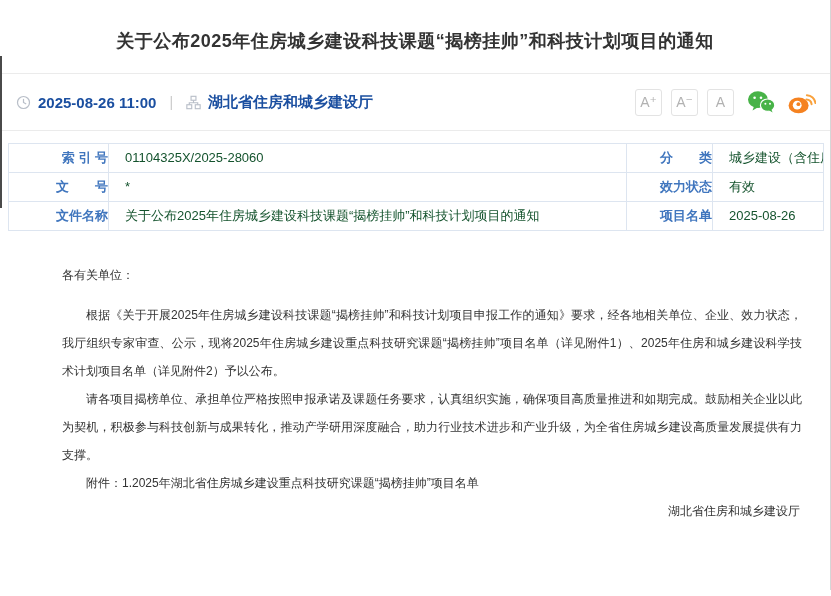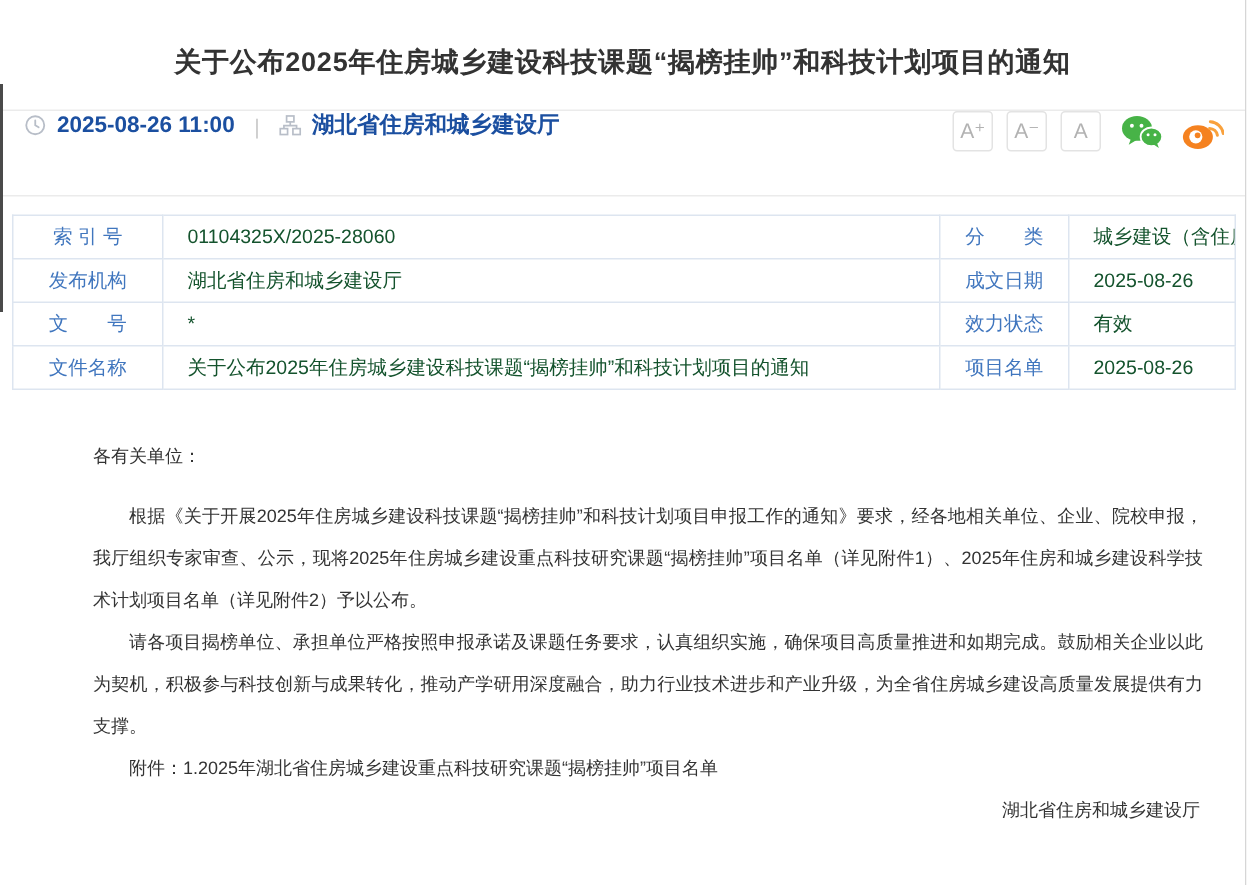--- a/index.html
+++ b/index.html
@@ -14,42 +14,42 @@
   }
   
   .title {
     padding:28px 46px 0; text-align:center; font-size:18px; font-weight:700;
     color:#333; letter-spacing:.5px; line-height:26px;
   }
   .divider { width:100%; height:0; border-top:1px solid #ebebeb; }
   .divider-1 { margin-top:19px; }
   
   .meta-bar {
-    height:56px; display:flex; align-items:flex-start; justify-content:space-between;
+    height:56px; display:flex; align-items:center; justify-content:space-between;
     padding:0 14px 0 16px;
   }
   .meta-left { display:flex; align-items:center; gap:7px; }
   .meta-date { color:#1b4fa0; font-size:15px; font-weight:700; }
   .meta-sep { color:#c9c9c9; font-size:14px; margin:0 6px; }
   .meta-source { color:#1b4fa0; font-size:15px; font-weight:700; }
   .meta-right { display:flex; align-items:center; gap:9px; }
   .fontsize-btn {
     width:27px; height:27px; border:1px solid #e3e3e3; border-radius:3px; background:#fff;
     color:#b2b2b2; font-size:14px; line-height:25px; text-align:center; cursor:pointer;
     font-family:"Liberation Sans","DejaVu Sans",sans-serif; padding:0;
   }
   .share-btn { border:none; background:none; padding:0; cursor:pointer; display:flex; align-items:center; margin-left:4px; }
   
   .info-table-wrap { margin:12px 8px 0; }
   table.info-table { width:100%; border-collapse:collapse; table-layout:fixed; }
   table.info-table td {
     border:1px solid #dde5f0; height:29px; font-size:13px; line-height:28px;
     white-space:nowrap; overflow:hidden;
   }
-  td.lbl { color:#4076be; text-align:center; }
+  td.lbl { color:#4076be; text-align:right;font-weight:bold; }
   td.val { color:#14532d; padding-left:16px; }
   
   .doc-body { padding:30px 28px 0 62px; font-size:12px; line-height:28px; color:#333; }
   .para { text-indent:2em; text-align:justify; }
   .p-salutation { text-indent:0; }
   .p-mt { margin-top:12px; }
   .attach-line { padding-left:2em; }
   .attach-line-2 { padding-left:5.2em; margin-top:12px; }
   .signer { text-align:right; padding-right:2px; }
 </style>
@@ -126,42 +126,36 @@
           <col style="width:111px">
         </colgroup>
       <tbody>
           <tr>
         <td class="lbl">索 引 号</td>
         <td class="val">01104325X/2025-28060</td>
         <td class="lbl">分　　类</td>
         <td class="val">城乡建设（含住房）</td>
       </tr>
       <tr>
-        <td class="lbl">发布机构</td>
-        <td class="val">湖北省住房和城乡建设厅</td>
-        <td class="lbl">成文日期</td>
-        <td class="val">2025-08-26</td>
-      </tr>
-      <tr>
         <td class="lbl">文　　号</td>
         <td class="val">*</td>
         <td class="lbl">效力状态</td>
         <td class="val">有效</td>
       </tr>
       <tr>
         <td class="lbl">文件名称</td>
         <td class="val">关于公布2025年住房城乡建设科技课题“揭榜挂帅”和科技计划项目的通知</td>
         <td class="lbl">项目名单</td>
         <td class="val">2025-08-26</td>
       </tr>
     </tbody>
       </table>
   </div>
 
   <div class="doc-body">
     <p class="para p-salutation">各有关单位：</p>
-    <p class="para p-mt">根据《关于开展2025年住房城乡建设科技课题“揭榜挂帅”和科技计划项目申报工作的通知》要求，经各地相关单位、企业、院校申报，我厅组织专家审查、公示，现将2025年住房城乡建设重点科技研究课题“揭榜挂帅”项目名单（详见附件1）、2025年住房和城乡建设科学技术计划项目名单（详见附件2）予以公布。</p>
+    <p class="para p-mt">根据《关于开展2025年住房城乡建设科技课题“揭榜挂帅”和科技计划项目申报工作的通知》要求，经各地相关单位、企业、效力状态，我厅组织专家审查、公示，现将2025年住房城乡建设重点科技研究课题“揭榜挂帅”项目名单（详见附件1）、2025年住房和城乡建设科学技术计划项目名单（详见附件2）予以公布。</p>
     <p class="para">请各项目揭榜单位、承担单位严格按照申报承诺及课题任务要求，认真组织实施，确保项目高质量推进和如期完成。鼓励相关企业以此为契机，积极参与科技创新与成果转化，推动产学研用深度融合，助力行业技术进步和产业升级，为全省住房城乡建设高质量发展提供有力支撑。</p>
     <p class="attach-line"><span>附件：</span><span>1.2025年湖北省住房城乡建设重点科技研究课题“揭榜挂帅”项目名单</span></p>
     <p class="signer">湖北省住房和城乡建设厅</p>
 
   </div>
 </div>
 
 </body></html>

